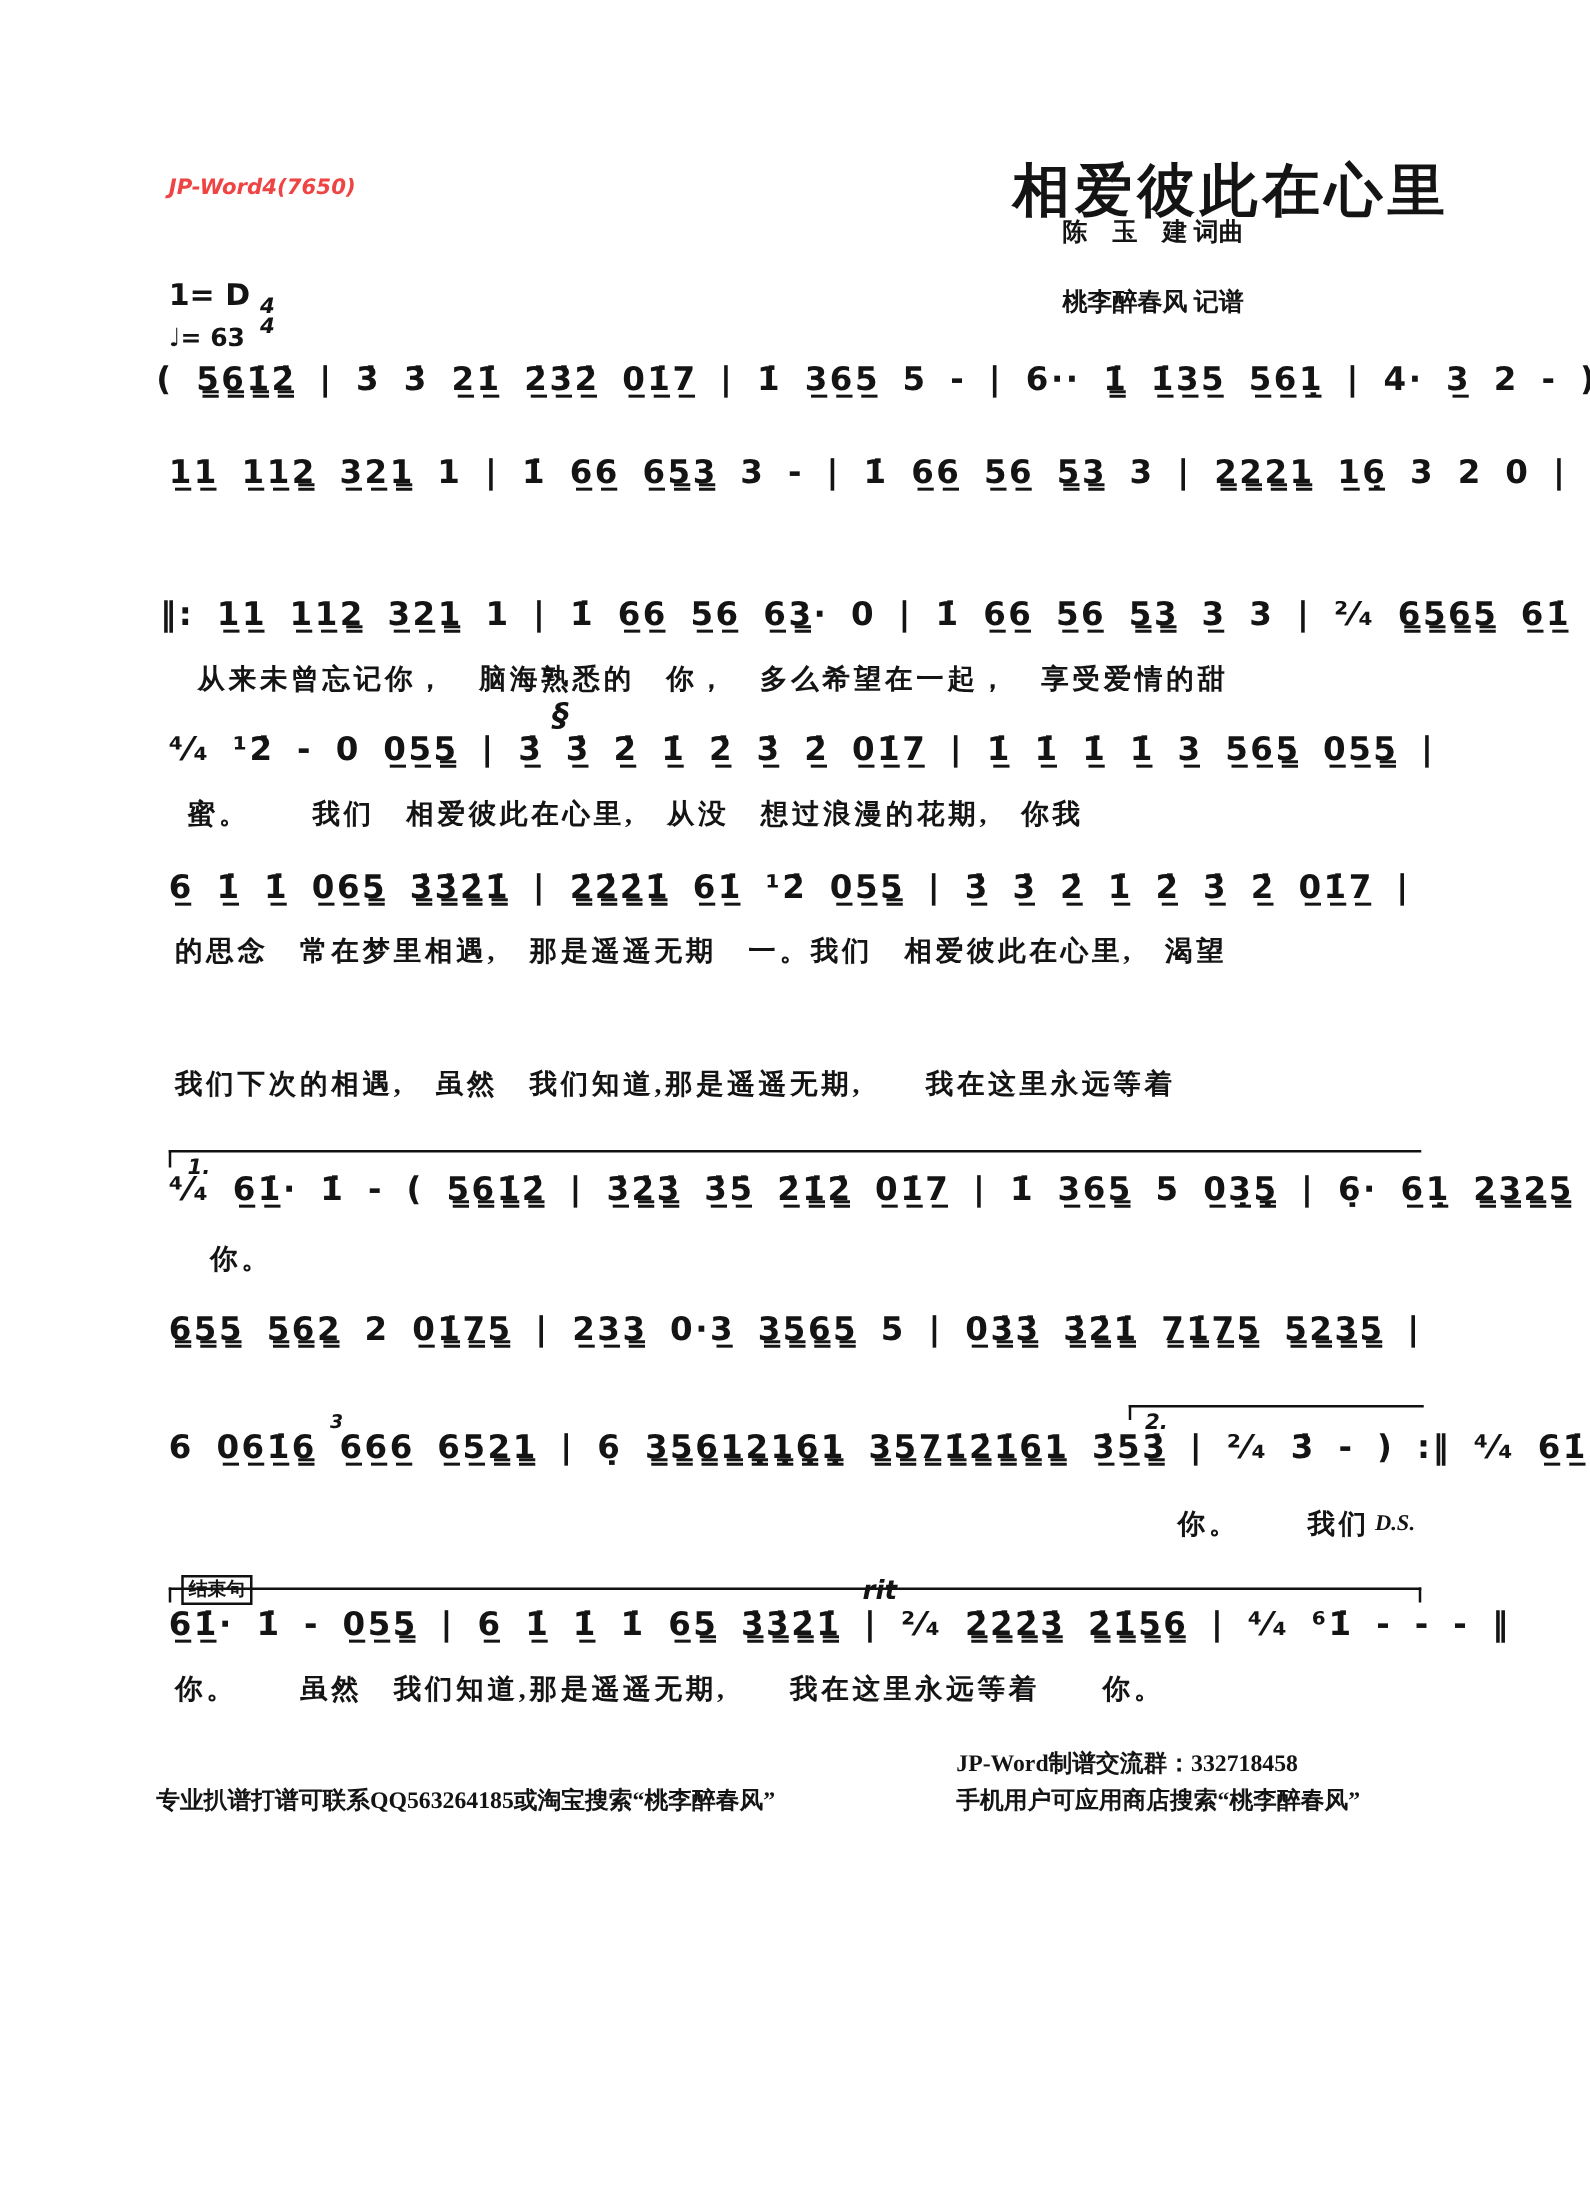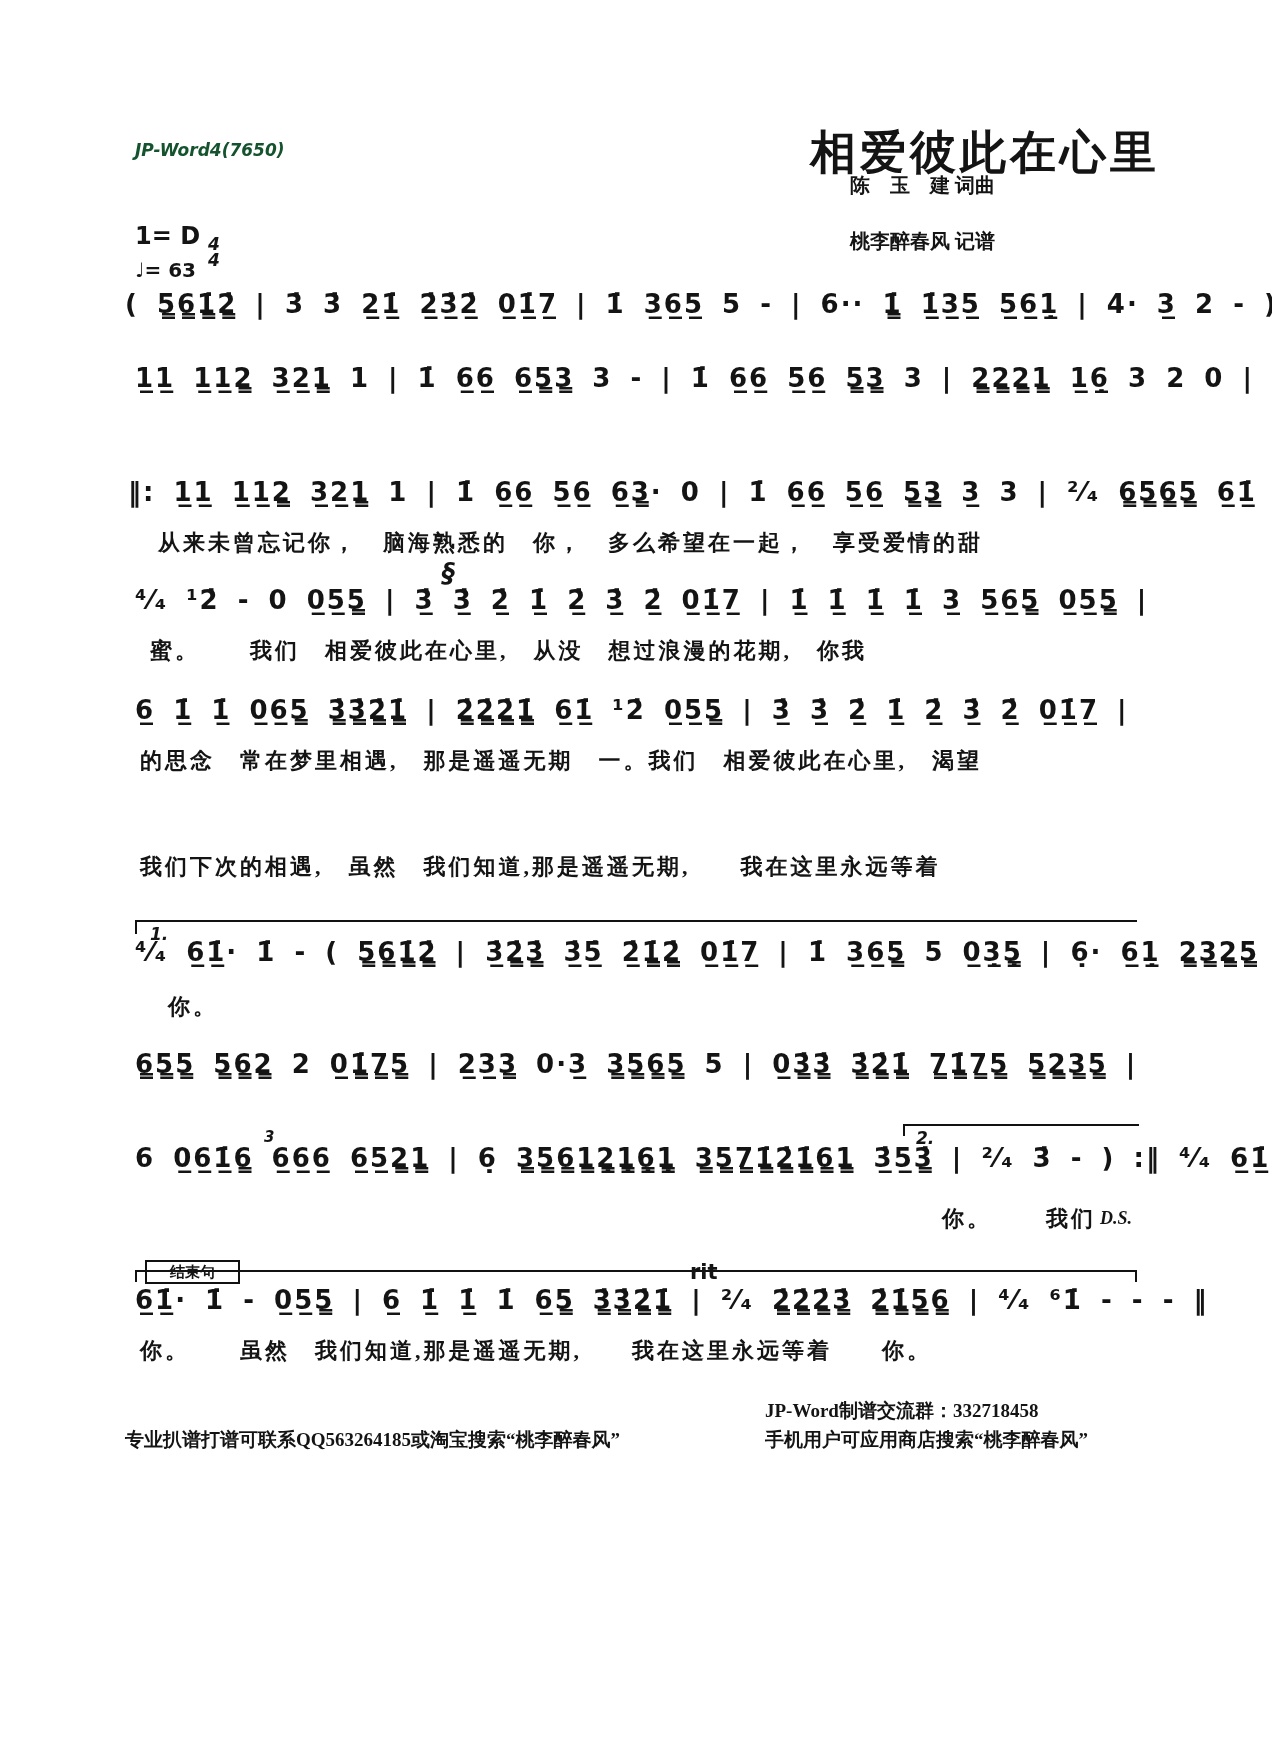--- a/index.html
+++ b/index.html
@@ -8,21 +8,21 @@
     width: 1272px;
     height: 1752px;
     background: #ffffff;
     margin: 0 auto;
     font-family: "DejaVu Sans", sans-serif;
     color: #141414;
     overflow: hidden;
   }
   .watermark {
     position: absolute; left: 135px; top: 140px;
-    font-style: italic; font-weight: bold; font-size: 17px; color: #14532d;
+    font-style: italic; font-weight: bold; font-size: 17px; color: #ef4444;
   }
   .title {
     position: absolute; left: 0; top: 122px; width: 1160px;
     margin: 0; text-align: right;
     font-size: 46px; font-weight: 900; letter-spacing: 4px;
     font-family: "DejaVu Sans", sans-serif;
   }
   .credit {
     position: absolute; left: 850px; white-space: nowrap;
     font-size: 20px; font-weight: 600;
@@ -57,26 +57,26 @@
     font-family: "Liberation Serif", "DejaVu Serif", serif;
     font-weight: 600;
   }
   .rule { position: absolute; border-top: 2px solid #111; height: 0; }
   .tick { position: absolute; width: 2px; background: #111; }
   .volta-label {
     position: absolute; font-style: italic; font-weight: bold; font-size: 17px;
   }
   .ending-label {
     position: absolute; font-size: 15px; font-weight: bold;
-    border: 2px solid #111; padding: 0 23px; line-height: 20px;
+    border: 2px solid #111; padding: 0 4px; line-height: 20px;
     font-family: "Liberation Serif", "DejaVu Serif", serif;
     text-align: right;
   }
   .segno { position: absolute; font-size: 26px; font-weight: bold; font-style: italic; }
-  .rit { position: absolute; font-weight: bold; font-size: 21px; }
+  .rit { position: absolute; font-style: italic; font-weight: bold; font-size: 21px; }
   .ds { position: absolute; font-style: italic; font-weight: bold; font-size: 18px;
         font-family: "Liberation Serif", "DejaVu Serif", serif; }
   .triplet { position: absolute; font-style: italic; font-size: 15px; font-weight: bold; }
   .footer-text {
     position: absolute; white-space: nowrap;
     font-size: 19px; font-weight: bold;
     font-family: "Liberation Serif", "DejaVu Serif", serif;
   }
 </style>
 </head>

